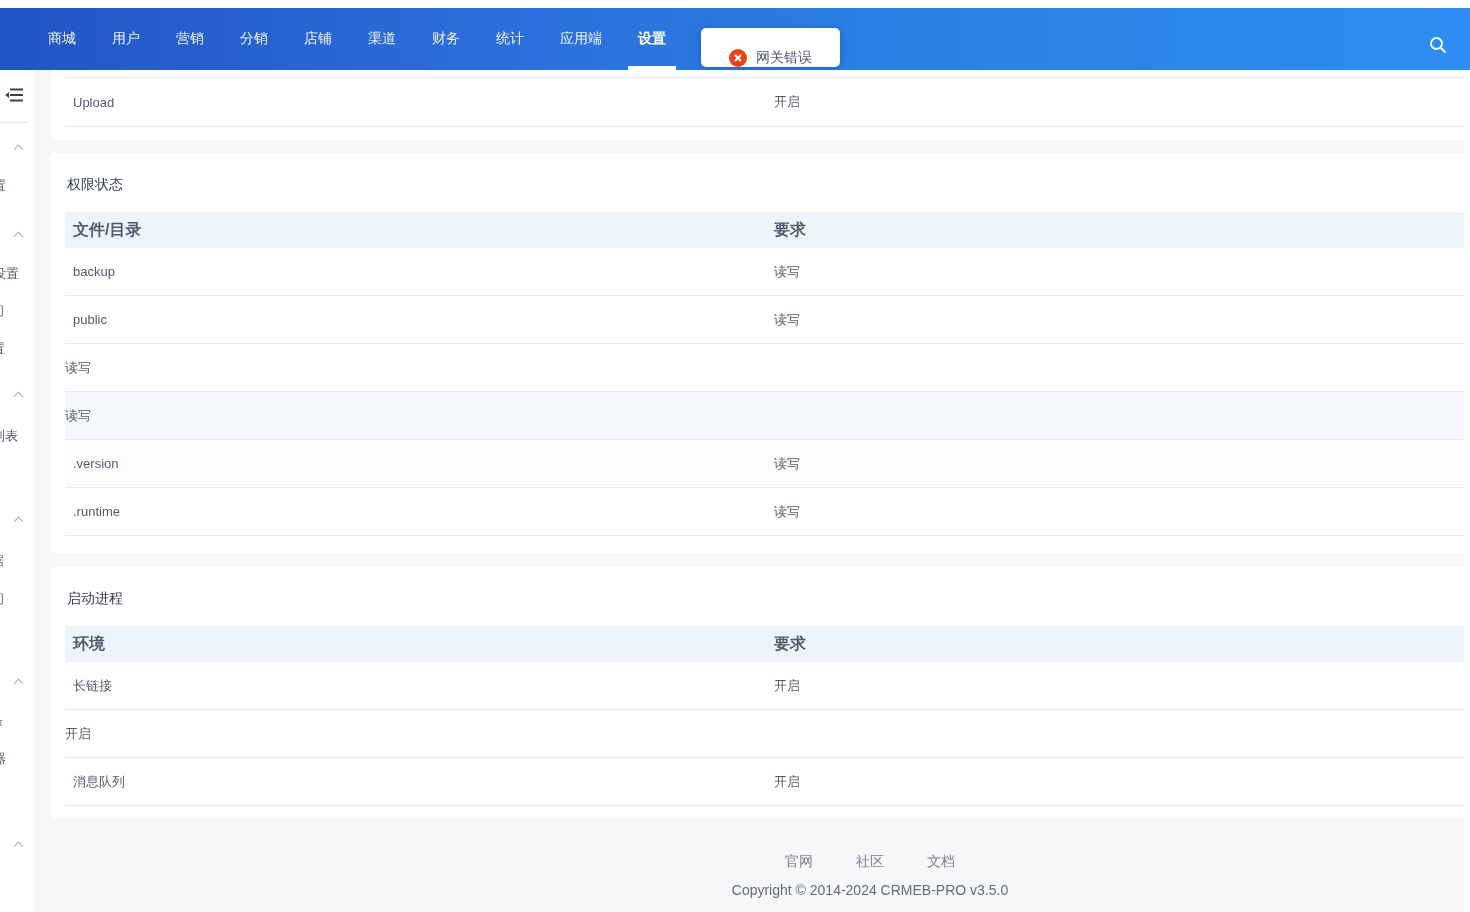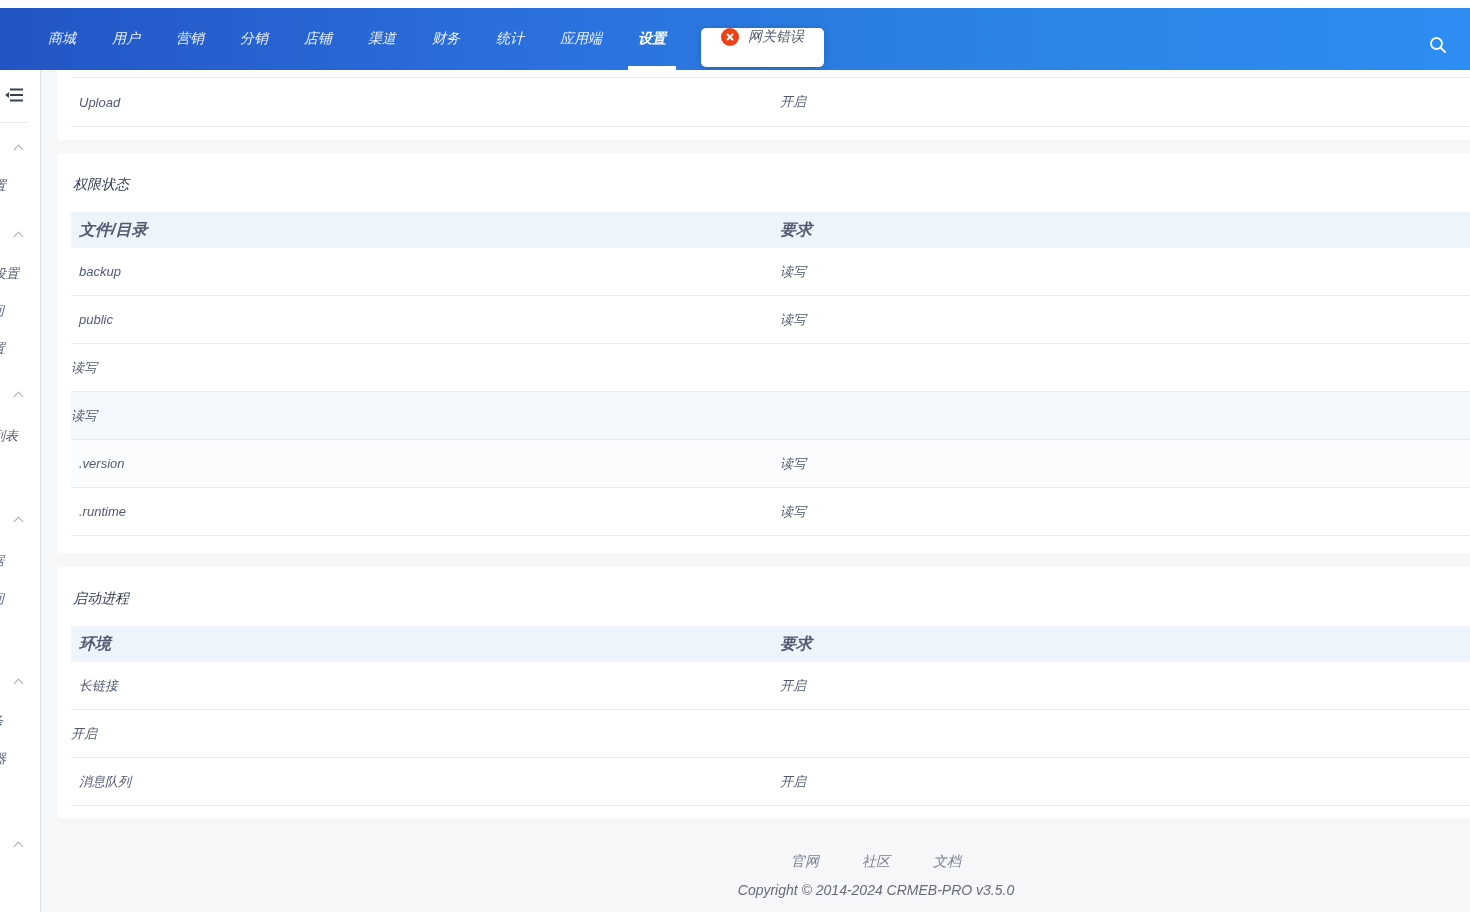--- a/index.html
+++ b/index.html
@@ -1,30 +1,30 @@
 <!DOCTYPE html>
 <html><head>
 <meta charset="utf-8">
 <style>
   * { margin:0; padding:0; box-sizing:border-box; }
   html,body { width:1470px; height:912px; overflow:hidden; background:#ffffff;
     font-family:"Liberation Sans","DejaVu Sans",sans-serif; }
-  .screen { position:relative; width:1470px; height:912px; overflow:hidden; background:#ffffff;font-style:italic; }
+  .screen { position:relative; width:1470px; height:912px; overflow:hidden; background:#ffffff; }
 
   
   .nav { position:absolute; left:0; top:8px; width:1470px; height:62px;
     background:linear-gradient(90deg,#2255c4 0%,#2b6fdd 35%,#2b85e4 70%,#2e8df2 100%); }
   .nav-items { position:absolute; left:48px; top:0; height:62px; display:flex; gap:36px; align-items:center; }
   .nav-item { position:relative; height:62px; display:flex; align-items:center;
     color:rgba(255,255,255,.93); font-size:14px; cursor:pointer; white-space:nowrap; }
   .nav-item.active { color:#fff; font-weight:bold; }
   .nav-item.active::after { content:""; position:absolute; left:50%; bottom:0; transform:translateX(-50%);
     width:48px; height:4px; background:#ffffff; }
   .toast { position:absolute; left:701px; top:20px; height:39px; background:#fff; border-radius:5px;
-    box-shadow:0 1px 8px rgba(0,0,0,.18); display:flex; align-items:flex-start; padding:0 20px; gap:9px; }
+    box-shadow:0 1px 8px rgba(0,0,0,.18); display:flex; align-items:flex-end; padding:0 28px; gap:9px; }
   .toast-icon { width:18px; height:18px; border-radius:50%; background:#ed4014; position:relative; flex:0 0 18px; }
   .toast-icon::before, .toast-icon::after { content:""; position:absolute; left:50%; top:50%;
     width:9px; height:2px; background:#fff; border-radius:1px; }
   .toast-icon::before { transform:translate(-50%,-50%) rotate(45deg); }
   .toast-icon::after  { transform:translate(-50%,-50%) rotate(-45deg); }
   .toast-text { font-size:14px; color:#515a6e; }
   .nav-search { position:absolute; right:22px; top:27px; width:20px; height:20px; cursor:pointer; }
 
   
   .sidebar { position:absolute; left:0; top:70px; width:41px; height:842px; background:#fff;
@@ -32,21 +32,21 @@
   .fold-icon { position:absolute; left:4px; top:15px; width:20px; height:20px; cursor:pointer; }
   .side-divider { position:absolute; left:0; top:52px; width:28px; height:1px; background:#e8eaec; }
   .chev { position:absolute; left:14px; width:9px; height:9px; }
   .chev::before { content:""; position:absolute; left:1px; top:3px; width:6px; height:6px;
     border-left:1.6px solid #a6abb5; border-top:1.6px solid #a6abb5; transform:rotate(45deg); }
   .frag { position:absolute; left:0; height:16px; overflow:hidden; width:40px;
     font-size:13px; line-height:16px; color:#515a6e; white-space:nowrap; cursor:pointer; }
   .frag > span { display:inline-block; }
 
   
-  .content { position:absolute; left:41px; top:70px; width:1429px; height:842px;
+  .content { position:absolute; left:35px; top:70px; width:1429px; height:842px;
     background:#f5f7f9; overflow:hidden; }
   .card { position:absolute; left:16px; width:1638px; background:#fff; border-radius:4px; }
   .card.cut-top { border-radius:0 0 4px 4px; }
   .card-title { padding:23px 16px 0; font-size:14px; font-weight:500; color:#323c4d; line-height:17px; }
   .tbl { margin:0 14px; }
   .tbl.m-top { margin-top:19px; }
   .thead { display:flex; align-items:center; height:36px; background:#eef4fc; }
   .th { font-size:16px; font-weight:bold; color:#515a6e; }
   .trow { display:flex; align-items:center; border-bottom:1px solid #e8eaec; }
   .trow.h50 { height:50px; border-top:1px solid #e8eaec; }

